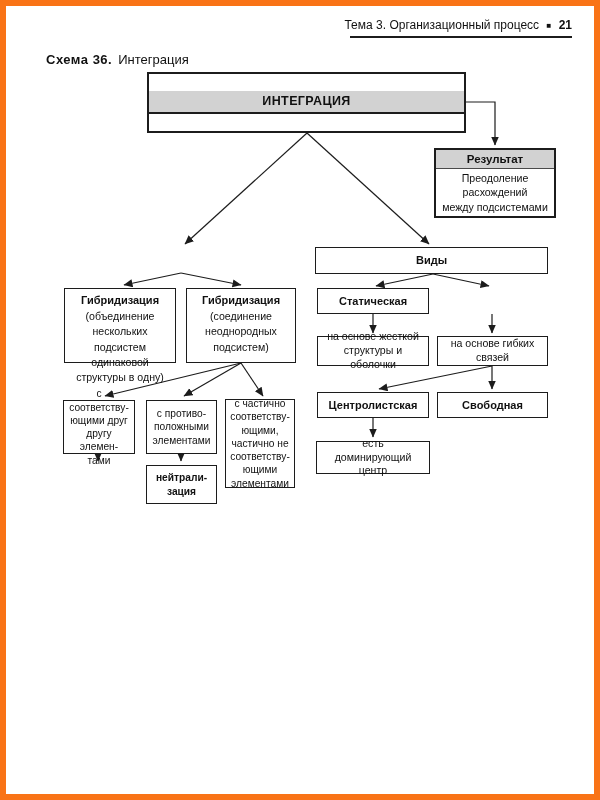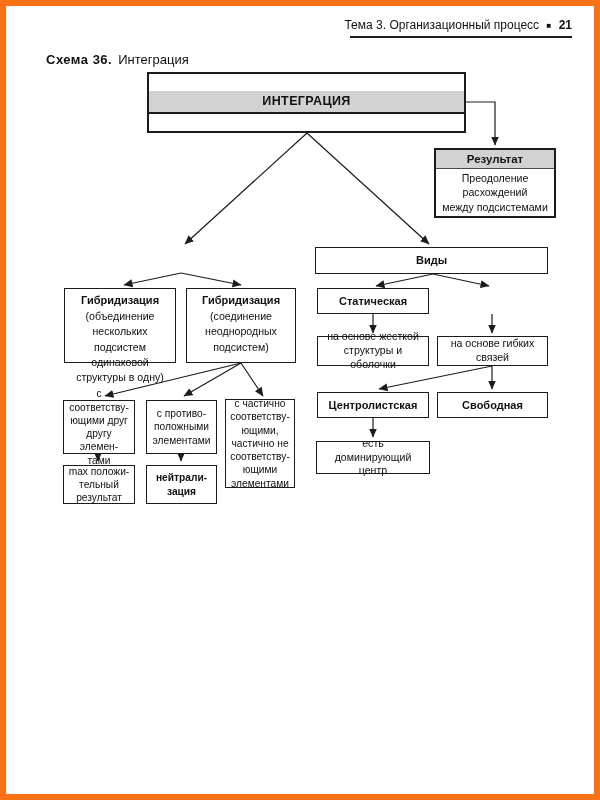--- a/index.html
+++ b/index.html
@@ -163,19 +163,16 @@
   <div id="opposite" class="box pre">с противо-
 положными
 элементами</div>
   <div id="partial" class="box pre">с частично
 соответству-
 ющими,
 частично не
 соответству-
 ющими
 элементами</div>
-  <div id="max-result" class="box pre">max положи-
-тельный
-результат</div>
   <div id="neutralization" class="box pre">нейтрали-
 зация</div>
 
 </div>
 
 </body></html>

